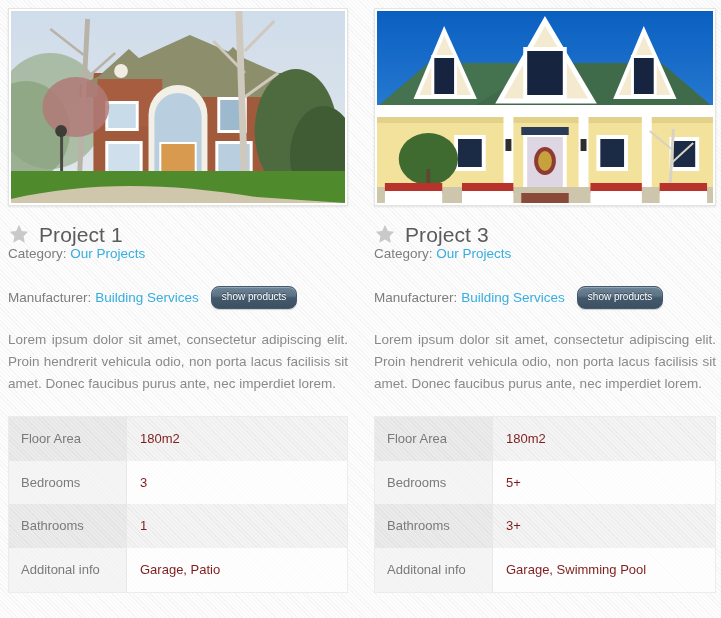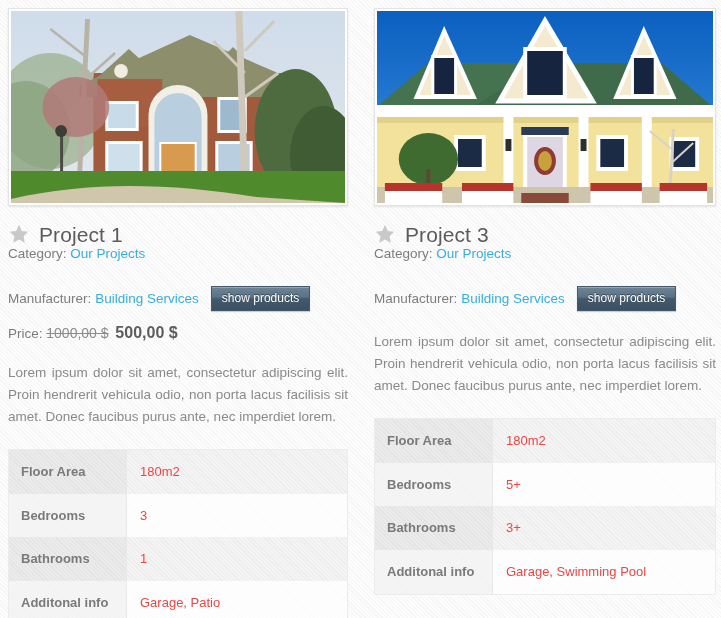--- a/index.html
+++ b/index.html
@@ -95,25 +95,25 @@
     display: flex;
     align-items: center;
     margin-top: 23px;
     font-size: 13.5px;
     color: #7d7d7d;
   }
   .btn-show {
     display: inline-block;
     margin-left: 12px;
     padding: 5px 10px 6px 10px;
-    font-size: 12px;
+    font-size: 10px;
     color: #ffffff;
     text-shadow: 0 -1px 0 rgba(0,0,0,0.45);
     border: 1px solid #46596b;
-    border-radius: 0;
+    border-radius: 8px;
     background: linear-gradient(to bottom, #6e8497 0%, #5b7386 42%, #44596c 52%, #3c5063 100%);
     box-shadow: inset 0 1px 0 rgba(255,255,255,0.28), 0 1px 1px rgba(0,0,0,0.18);
     line-height: 1;
     cursor: pointer;
     white-space: nowrap;
   }
   .price-row {
     margin-top: 13px;
     font-size: 13.5px;
     color: #7d7d7d;
@@ -146,30 +146,30 @@
     border-collapse: collapse;
     font-size: 13px;
     border: 1px solid #ececec;
     background: transparent;
   }
   .spec-table tr.odd  { background: rgba(0,0,0,0.035); }
   .spec-table tr.even { background: rgba(255,255,255,0.55); }
   .spec-table th {
     width: 95px;
     text-align: left;
-    font-weight: bold;
+    font-weight: normal;
     color: #7a7a7a;
     padding: 13px 10px 13px 12px;
     background: rgba(0,0,0,0.035);
     border-right: 1px solid #e8e8e8;
     vertical-align: middle;
     line-height: 1.35;
   }
   .spec-table td {
-    color: #ef4444;
+    color: #7f1d1d;
     padding: 13px 10px 13px 13px;
     vertical-align: middle;
     line-height: 1.35;
   }
 </style>
 </head>
 <body>
 
 <div class="page">
 
@@ -250,25 +250,20 @@
       <span>Category:</span>
       <a class="link" href="#">Our Projects</a>
     </div>
 
     <div class="meta-row">
       <span>Manufacturer:</span>
       <a class="link" href="#" style="margin-left:4px">Building Services</a>
       <span class="btn-show">show products</span>
     </div>
 
-    <div class="price-row">
-      <span>Price:</span>
-      <span class="price-old">1000,00 $</span>
-      <span class="price-new">500,00 $</span>
-    </div>
 
     <p class="desc">Lorem ipsum dolor sit amet, consectetur adipiscing elit. Proin hendrerit vehicula odio, non porta lacus facilisis sit amet. Donec faucibus purus ante, nec imperdiet lorem.</p>
 
     <table class="spec-table">
       <tbody>
         <tr class="odd">
           <th>Floor Area</th>
           <td>180m2</td>
         </tr>
         <tr class="even">

